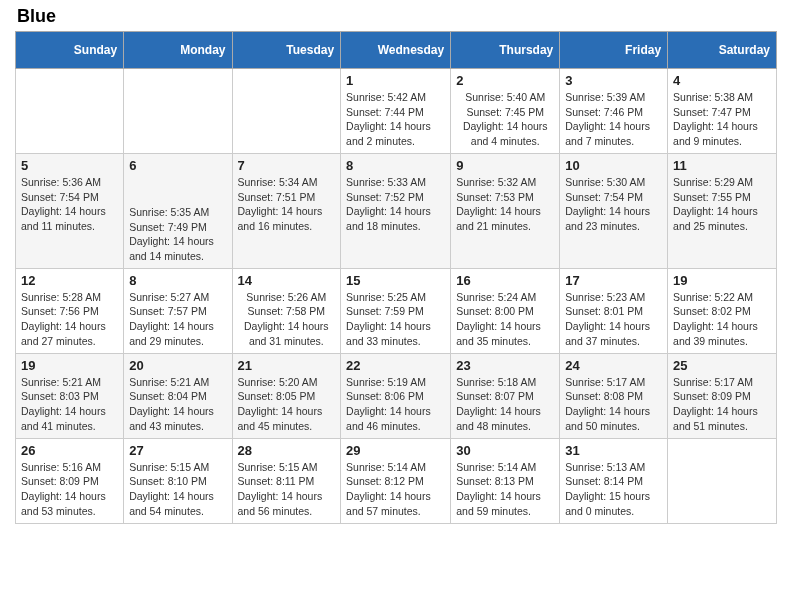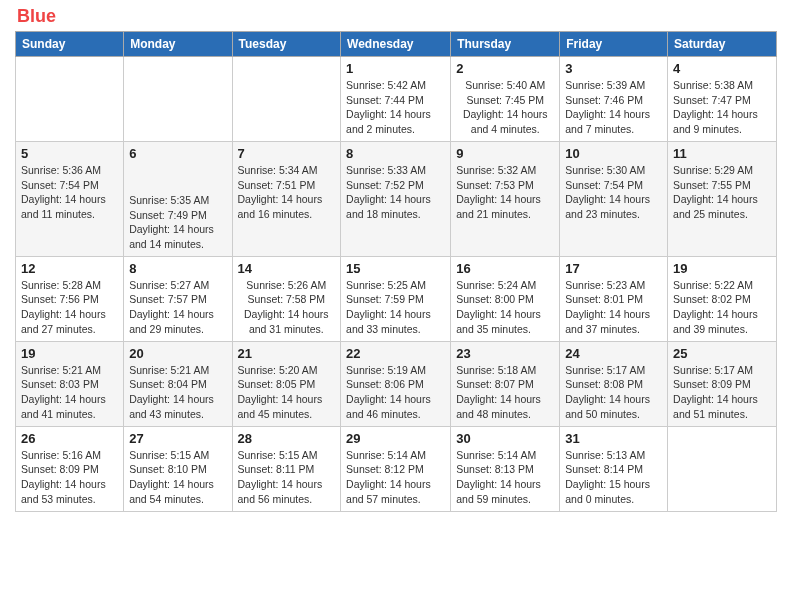--- a/index.html
+++ b/index.html
@@ -40,22 +40,22 @@
       font-weight: normal;
     }
     .calendar {
       width: 100%;
       border-collapse: collapse;
       font-size: 11px;
     }
     .calendar th {
       background-color: #2a6db5;
       color: #fff;
-      text-align: left;
-      padding: 5px 6px;
+      text-align: right;
+      padding: 11px 6px;
       font-size: 12px;
       font-weight: bold;
       border: 1px solid #aaa;
     }
     .calendar td {
       border: 1px solid #ccc;
       vertical-align: top;
       padding: 4px 5px;
       width: 113px;
       min-height: 80px;
@@ -80,21 +80,21 @@
     }
     .week-row td {
       height: 85px;
     }
   </style>
 </head>
 <body>
 
 <div class="header-area">
   <div class="logo">
-    <span style="font-size:18px;font-weight:bold;color:#ef4444;margin-top:-4px;margin-left:2px;">Blue</span>
+    <span style="font-size:18px;font-weight:bold;color:#000000;margin-top:-4px;margin-left:2px;">Blue</span>
   </div>
   <div class="title-area">
     <div class="main-title"></div>
     <div class="subtitle"></div>
   </div>
 </div>
 
 <table class="calendar">
   <thead>
     <tr id="weekday-header">

